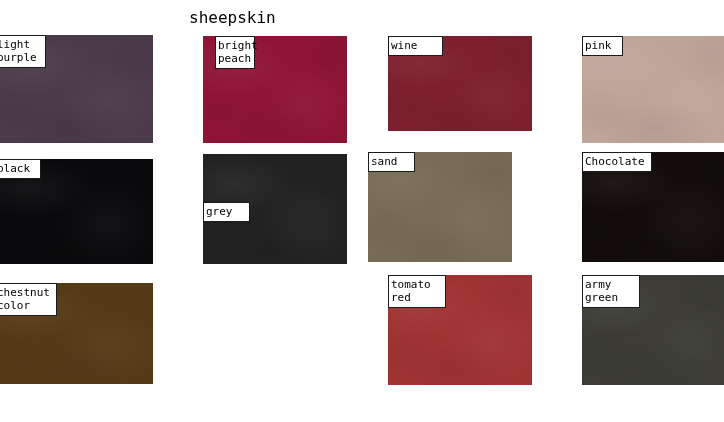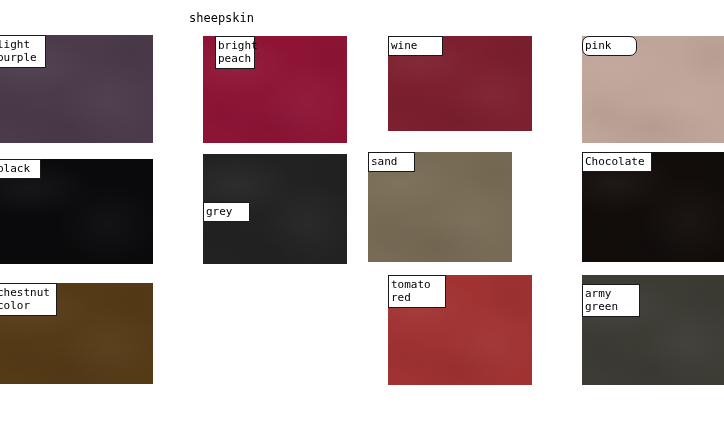--- a/index.html
+++ b/index.html
@@ -13,21 +13,21 @@
     position: relative;
     overflow: hidden;
     font-family: "DejaVu Sans Mono", "Liberation Mono", monospace;
   }
 
   .page-title {
     position: absolute;
     left: 189px;
     top: 11px;
     font-family: "DejaVu Sans Mono", "Liberation Mono", monospace;
-    font-size: 12px;
+    font-size: 16px;
     line-height: 14px;
     color: #000000;
     white-space: pre;
     letter-spacing: 0px;
   }
 
   .swatch-grid {
     position: absolute;
     left: 0;
     top: 0;
@@ -93,21 +93,21 @@
       <div class="swatch-fill" style="background: rgb(142, 20, 53);"></div>
       <div class="swatch-label" style="width: 40px; margin-left: 12px;">bright
 peach</div>
     </div>
     <div class="swatch" style="left: 388px; top: 36px; width: 144px; height: 95px;">
       <div class="swatch-fill" style="background: rgb(124, 31, 46);"></div>
       <div class="swatch-label" style="width: 55px;">wine</div>
     </div>
     <div class="swatch" style="left: 582px; top: 36px; width: 148px; height: 107px;">
       <div class="swatch-fill" style="background: rgb(191, 164, 153);"></div>
-      <div class="swatch-label" style="width: 55px; border-radius: 7px;">pink</div>
+      <div class="swatch-label" style="width: 41px;">pink</div>
     </div>
     <div class="swatch" style="left: -6px; top: 159px; width: 159px; height: 105px;">
       <div class="swatch-fill" style="background: rgb(10, 10, 12);"></div>
       <div class="swatch-label" style="width: 47px;">black</div>
     </div>
     <div class="swatch" style="left: 203px; top: 154px; width: 144px; height: 110px;">
       <div class="swatch-fill" style="background: rgb(34, 34, 34);"></div>
       <div class="swatch-label" style="width: 47px; margin-top: 48px;">grey</div>
     </div>
     <div class="swatch" style="left: 368px; top: 152px; width: 144px; height: 110px;">
@@ -123,16 +123,16 @@
       <div class="swatch-label" style="width: 63px;">chestnut
 color</div>
     </div>
     <div class="swatch" style="left: 388px; top: 275px; width: 144px; height: 110px; border-radius: 21px;">
       <div class="swatch-fill" style="background: rgb(160, 50, 50);"></div>
       <div class="swatch-label" style="width: 58px;">tomato
 red</div>
     </div>
     <div class="swatch" style="left: 582px; top: 275px; width: 148px; height: 110px;">
       <div class="swatch-fill" style="background: rgb(60, 60, 53);"></div>
-      <div class="swatch-label" style="width: 58px; margin-top: 9px;">army
+      <div class="swatch-label" style="width: 58px;">army
 green</div>
     </div>
   </div>
 
 </body></html>

